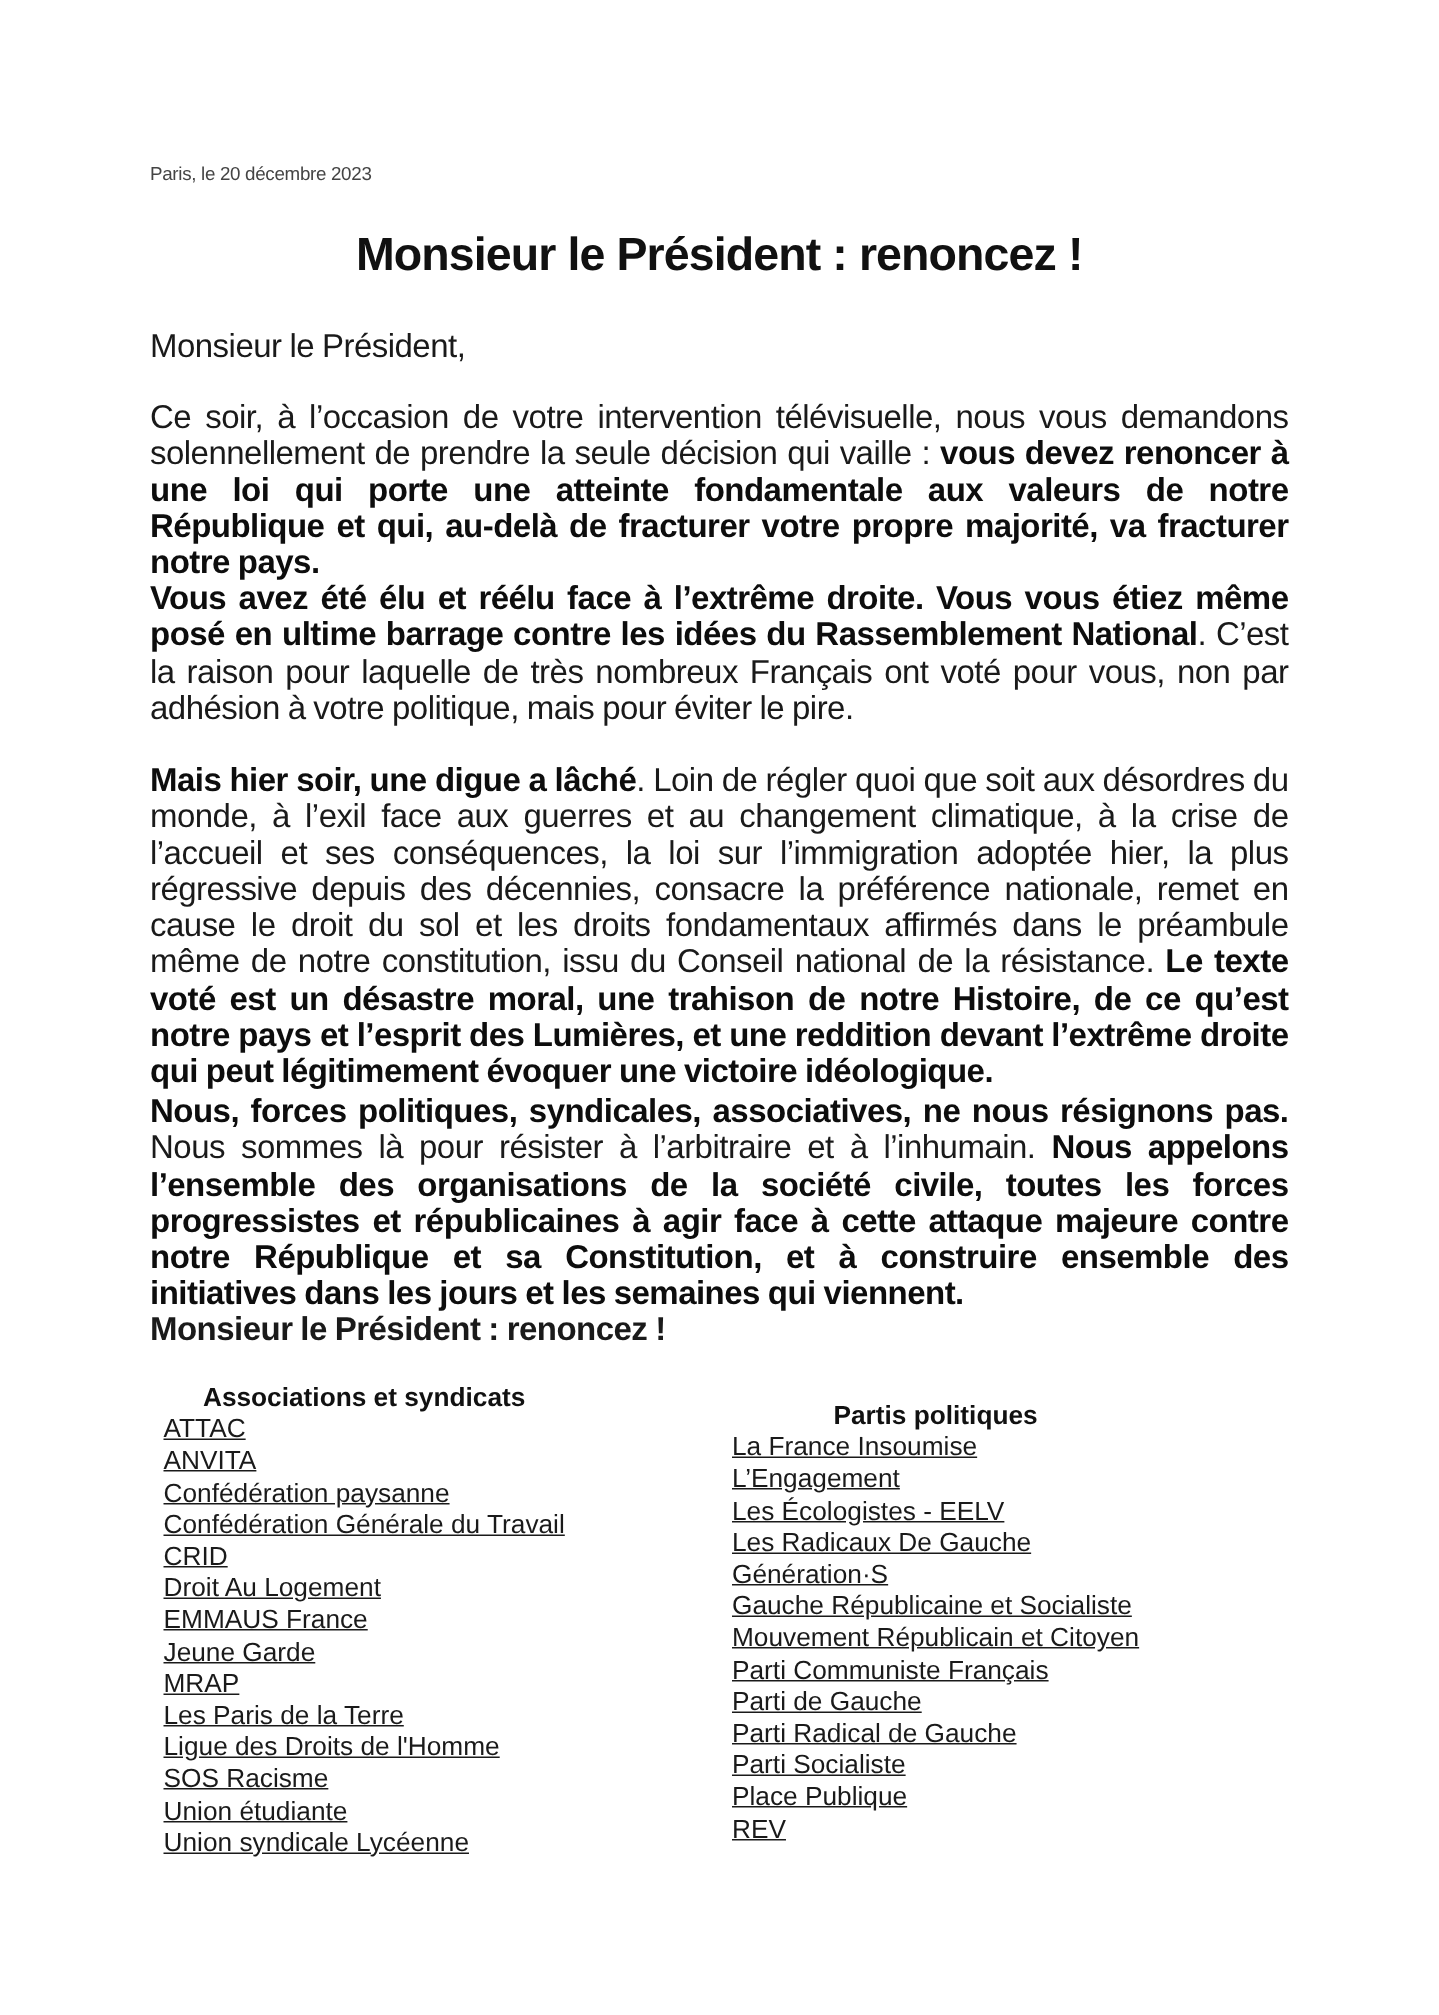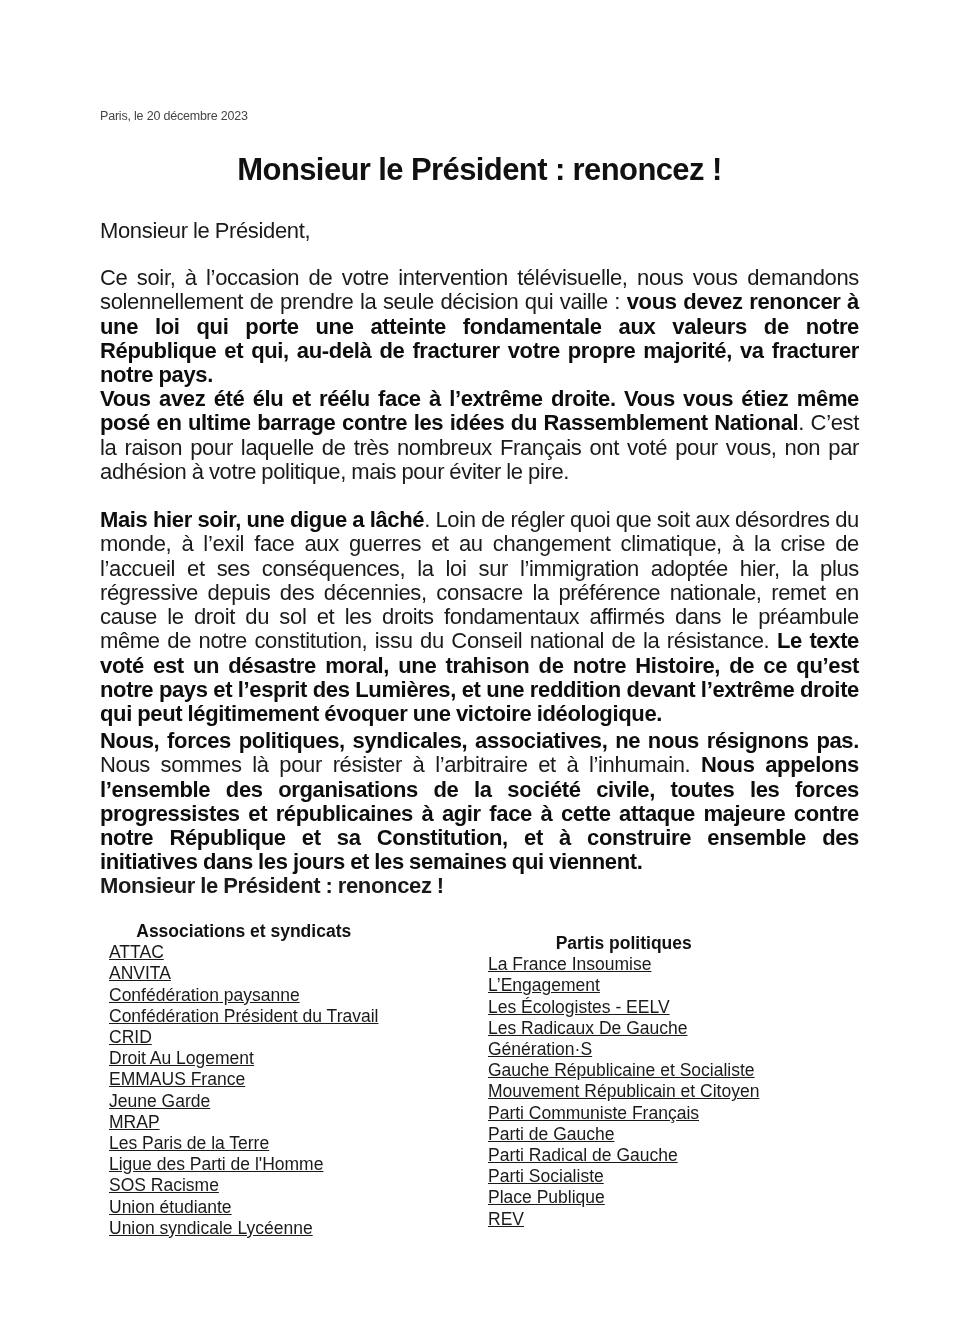--- a/index.html
+++ b/index.html
@@ -120,28 +120,28 @@
   </p>
 
   <p class="body-text closing">Monsieur le Président : renoncez !</p>
 
   <div class="col col-left">
     <h2>Associations et syndicats</h2>
     <ul>
       <li>ATTAC</li>
       <li>ANVITA</li>
       <li>Confédération paysanne</li>
-      <li>Confédération Président du Travail</li>
+      <li>Confédération Générale du Travail</li>
       <li>CRID</li>
       <li>Droit Au Logement</li>
       <li>EMMAUS France</li>
       <li>Jeune Garde</li>
       <li>MRAP</li>
       <li>Les Paris de la Terre</li>
-      <li>Ligue des Parti de l'Homme</li>
+      <li>Ligue des Droits de l'Homme</li>
       <li>SOS Racisme</li>
       <li>Union étudiante</li>
       <li>Union syndicale Lycéenne</li>
     </ul>
   </div>
 
   <div class="col col-right">
     <h2>Partis politiques</h2>
     <ul>
       <li>La France Insoumise</li>

